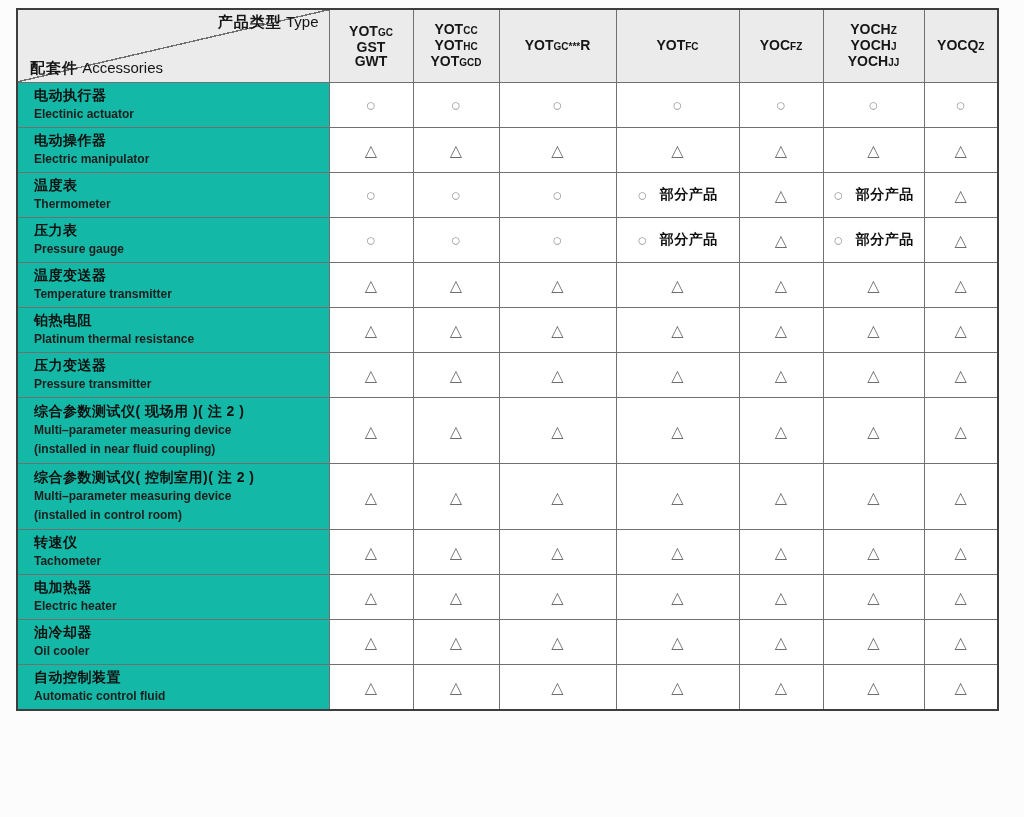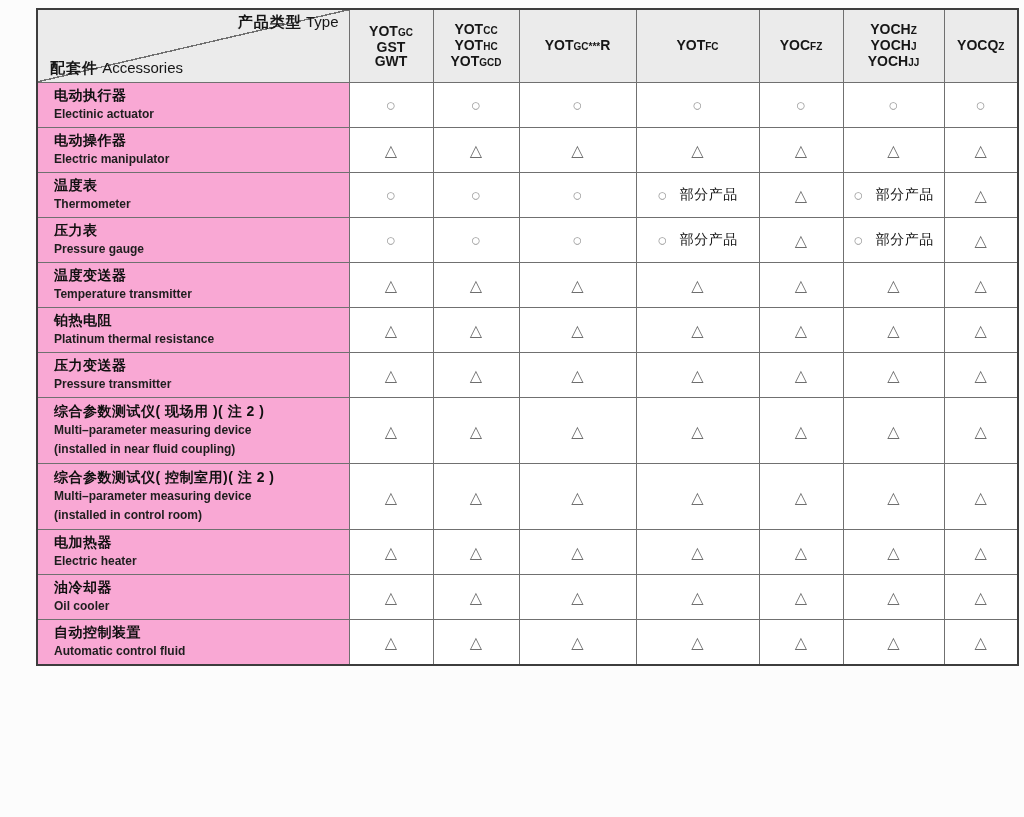--- a/index.html
+++ b/index.html
@@ -15,21 +15,21 @@
   html, body { margin: 0; padding: 0; }
   body {
     width: 1024px; height: 817px;
     background: var(--page_bg);
     font-family: "Liberation Sans", "DejaVu Sans", sans-serif;
     color: var(--text);
   }
   .sheet { position: relative; width: 1024px; height: 817px; overflow: hidden; }
 
   table.compat {
-    position: absolute; left: 36px; top: 8px;
+    position: absolute; left: 16px; top: 8px;
     width: 981px;
     border-collapse: collapse;
     table-layout: fixed;
     border: 2px solid var(--border_outer);
     background: #ffffff;
   }
   th, td { border: 1px solid var(--border_inner); }
 
   
   thead tr { height: 48px; }
@@ -63,28 +63,28 @@
   }
   .corner .cjk { font-weight: bold; font-size: 15px; letter-spacing: 1px; }
   .corner .lat { font-weight: normal; font-size: 15px; }
 
   
   tbody tr { height: 45px; }
   tbody tr.tall { height: 66px; padding-left: 23px; }
   td.label-cell {
     padding: 2px 6px 3px 16px;
     vertical-align: middle;
-    background: #f9a8d4;
+    background: #14b8a6;
   }
   .cn { font-weight: bold; font-size: 14px; line-height: 20px; color: #101010; letter-spacing: 0.5px; }
   .en { font-weight: bold; font-size: 12px; line-height: 19px; color: #1e1e1e; }
   td.sym-cell { text-align: center; vertical-align: middle; background: #fff; white-space: nowrap; }
   .circle { color: var(--circle); font-size: 17px; line-height: 1; vertical-align: middle; }
   .triangle { color: var(--triangle); font-size: 16px; line-height: 1; vertical-align: middle; }
-  .partial { font-weight: normal; font-size: 14px; color: #101010; vertical-align: middle; margin-left: 12px; letter-spacing: 0.5px; }
+  .partial { font-weight: bold; font-size: 14px; color: #101010; vertical-align: middle; margin-left: 12px; letter-spacing: 0.5px; }
 </style>
 </head>
 <body>
 
 <div class="sheet">
   <table class="compat">
     <colgroup>
       <col style="width:312px">
         <col style="width:84px">
         <col style="width:86px">
@@ -251,20 +251,33 @@
           <td class="sym-cell"><span class="triangle">△</span></td>
           <td class="sym-cell"><span class="triangle">△</span></td>
           <td class="sym-cell"><span class="triangle">△</span></td>
           <td class="sym-cell"><span class="triangle">△</span></td>
           <td class="sym-cell"><span class="triangle">△</span></td>
           <td class="sym-cell"><span class="triangle">△</span></td>
           <td class="sym-cell"><span class="triangle">△</span></td>
         </tr>
         <tr>
           <td class="label-cell">
+            <div class="cn">转速仪</div>
+            <div class="en">Tachometer</div>
+          </td>
+          <td class="sym-cell"><span class="triangle">△</span></td>
+          <td class="sym-cell"><span class="triangle">△</span></td>
+          <td class="sym-cell"><span class="triangle">△</span></td>
+          <td class="sym-cell"><span class="triangle">△</span></td>
+          <td class="sym-cell"><span class="triangle">△</span></td>
+          <td class="sym-cell"><span class="triangle">△</span></td>
+          <td class="sym-cell"><span class="triangle">△</span></td>
+        </tr>
+        <tr>
+          <td class="label-cell">
             <div class="cn">电加热器</div>
             <div class="en">Electric heater</div>
           </td>
           <td class="sym-cell"><span class="triangle">△</span></td>
           <td class="sym-cell"><span class="triangle">△</span></td>
           <td class="sym-cell"><span class="triangle">△</span></td>
           <td class="sym-cell"><span class="triangle">△</span></td>
           <td class="sym-cell"><span class="triangle">△</span></td>
           <td class="sym-cell"><span class="triangle">△</span></td>
           <td class="sym-cell"><span class="triangle">△</span></td>

